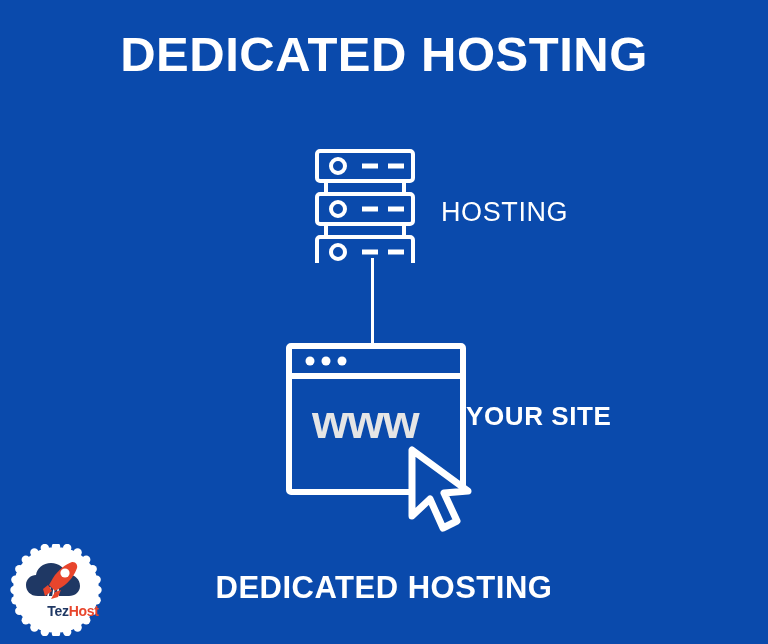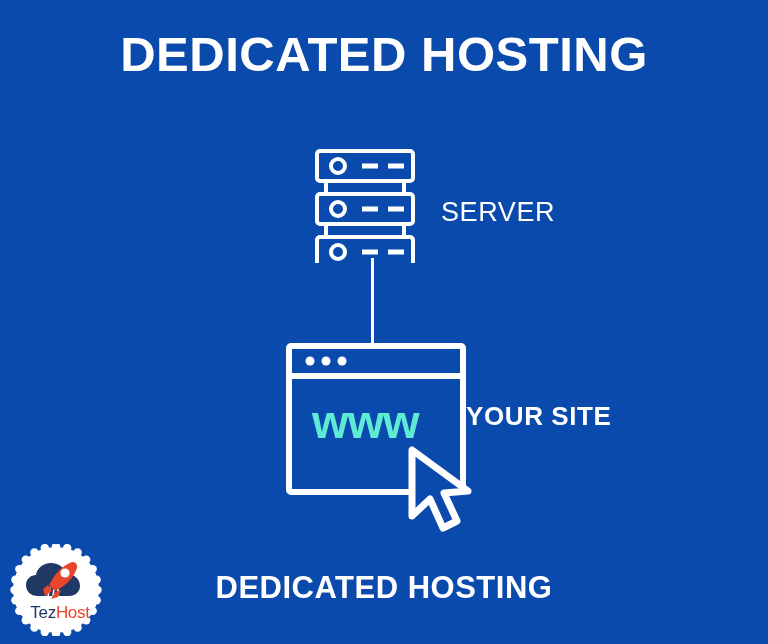--- a/index.html
+++ b/index.html
@@ -84,21 +84,21 @@
   }
   .browser-icon {
     position: absolute;
     left: 284px;
     top: 340px;
   }
   .www-text {
     position: absolute;
     left: 312px;
     top: 398px;
-    color: #5eead4;
+    color: #e5e5e5;
     font-size: 47px;
     font-weight: bold;
     letter-spacing: -1px;
     line-height: 1;
     white-space: nowrap;
   }
   .cursor-icon {
     position: absolute;
     left: 402px;
     top: 443px;
@@ -113,26 +113,26 @@
   .logo-wordmark {
     position: absolute;
     left: 10px;
     top: 544px;
     width: 92px;
     height: 92px;
     pointer-events: none;
   }
   .logo-word {
     position: absolute;
-    left: 4px;
+    left: 17px;
     top: 60px;
     width: 92px;
     text-align: center;
-    font-size: 17px;
-    font-weight: normal;
+    font-size: 14px;
+    font-weight: bold;
     letter-spacing: -0.3px;
     line-height: 1;
     white-space: nowrap;
   }
   .logo-tez { color: #1f3864; }
   .logo-host { color: #e8452c; }
 </style>
 </head>
 <body style="background: rgb(10, 74, 172);">
 
@@ -162,21 +162,21 @@
 
         <path d="M52 23 L68 23 M78 23 L94 23"></path>
 
         <path d="M52 66 L68 66 M78 66 L94 66"></path>
 
         <path d="M52 109 L68 109 M78 109 L94 109"></path>
       </g>
     </svg>
   </div>
 
-  <div class="label-server">SERVER</div>
+  <div class="label-server">HOSTING</div>
 
   <div class="connector"></div>
 
   <div class="browser-icon">
     <svg width="190" height="160" viewBox="0 0 190 160" xmlns="http://www.w3.org/2000/svg">
 
       <rect x="5" y="6" width="174" height="146" rx="2" fill="none" stroke="#ffffff" stroke-width="6"></rect>
 
       <line x1="5" y1="36" x2="179" y2="36" stroke="#ffffff" stroke-width="6"></line>
 

